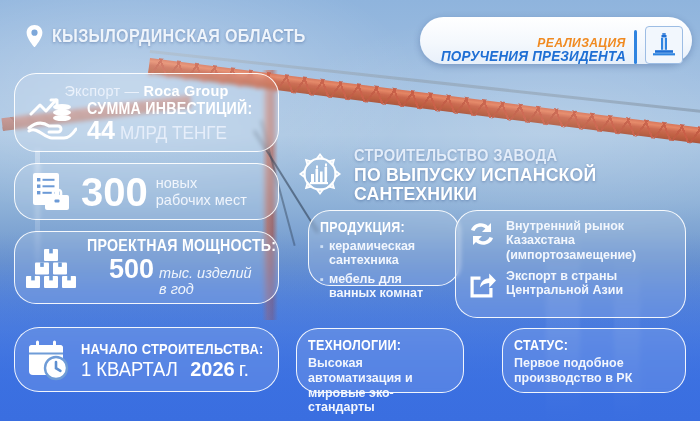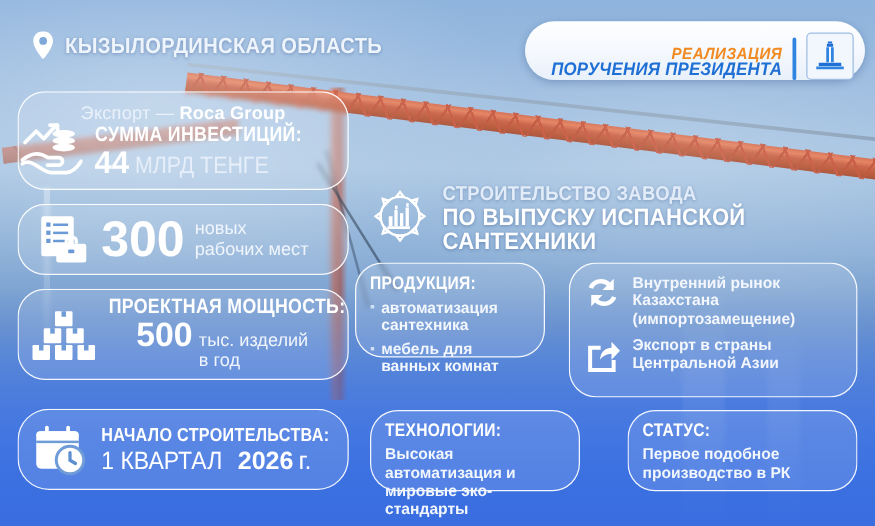--- a/index.html
+++ b/index.html
@@ -149,39 +149,39 @@
 
   .row { display:flex; align-items:center; height:100%; padding:0 10px; gap:10px; }
   .ico { flex:0 0 auto; display:flex; align-items:center; justify-content:center; }
 
   .cond {
     font-weight:800; letter-spacing:.3px;
     transform:scaleX(.86); transform-origin:left center;
     white-space:nowrap;
   }
 
-  #card-investment .row { padding-top:24px; align-items:flex-start; padding-left:12px;justify-content:flex-end; }
+  #card-investment .row { padding-top:24px; align-items:flex-start; padding-left:12px; }
   .inv-text { line-height:1.0; padding-top:2px; }
   .inv-text .t1 { font-size:16.5px; }
   .inv-text .t2 { display:flex; align-items:baseline; gap:5px; margin-top:1px; }
   .inv-text .t2 .num { font-size:25px; font-weight:800; }
   .inv-text .t2 .unit {
     font-size:19px; font-weight:500; color:#e6eefa;
     transform:scaleX(.9); transform-origin:left center;
   }
 
   .jobs-text { display:flex; align-items:center; gap:8px; }
   .jobs-text .num { font-size:40px; font-weight:700; line-height:1; }
   .jobs-text .lbl { font-size:14.5px; line-height:1.12; color:#f0f5fc; }
 
   .cap-text { line-height:1.0; }
   .cap-text .t1 { font-size:16.5px; }
   .cap-text .t2 { display:flex; align-items:baseline; gap:5px; margin-top:2px;margin-left:22px; }
   .cap-text .t2 .num { font-size:27px; font-weight:800; }
-  .cap-text .t2 .lbl { font-size:14.5px; line-height:1.1; color:#f0f5fc; }
+  .cap-text .t2 .lbl { font-size:14.5px; line-height:1.1; color:#f0f5fc;font-style:italic; }
 
   .start-text { line-height:1.0; }
   .start-text .t1 { font-size:15px; }
   .start-text .t2 { display:flex; align-items:baseline; gap:4px; margin-top:3px; font-size:20px; }
   .start-text .t2 .q { font-weight:400; transform:scaleX(.92); transform-origin:left center; }
   .start-text .t2 .y { font-weight:800; }
   .start-text .t2 .g { font-weight:400; }
 
   
   #maintitle {
@@ -194,21 +194,21 @@
     transform:scaleX(.92); transform-origin:left center;
     text-shadow:0 1px 3px rgba(20,50,110,.3);
   }
   #maintitle .tl2 {
     font-size:19px; font-weight:800; letter-spacing:.2px; margin-top:1px;
     transform:scaleX(.93); transform-origin:left center;
     text-shadow:0 1px 3px rgba(20,50,110,.35);
   }
 
   
-  #card-products { left:284px; top:210px; width:152px; height:76px; }
+  #card-products { left:308px; top:210px; width:152px; height:76px; }
   #card-markets  { left:455px; top:210px; width:231px; height:108px; }
   #card-tech     { left:296px; top:328px; width:168px; height:65px; }
   #card-status   { left:502px; top:328px; width:184px; height:65px; }
 
   .ch {
     font-size:14.5px; font-weight:800; letter-spacing:.3px;
     transform:scaleX(.86); transform-origin:left center;
   }
   .bul { list-style:none; margin-top:4px; }
   .bul li {
@@ -410,21 +410,21 @@
     <div class="tl2">ПО ВЫПУСКУ ИСПАНСКОЙ САНТЕХНИКИ</div>
   </div>
 </div>
 
 <div class="card" id="card-products">
   <div class="pad">
     <div class="ch">ПРОДУКЦИЯ:</div>
     <ul class="bul">
       <li>
           <span class="dot">▪</span>
-          <span>автоматизация сантехника</span>
+          <span>керамическая сантехника</span>
         </li>
       <li>
           <span class="dot">▪</span>
           <span>мебель для ванных комнат</span>
         </li>
     </ul>
   </div>
 </div>
 
 <div class="card" id="card-markets">

